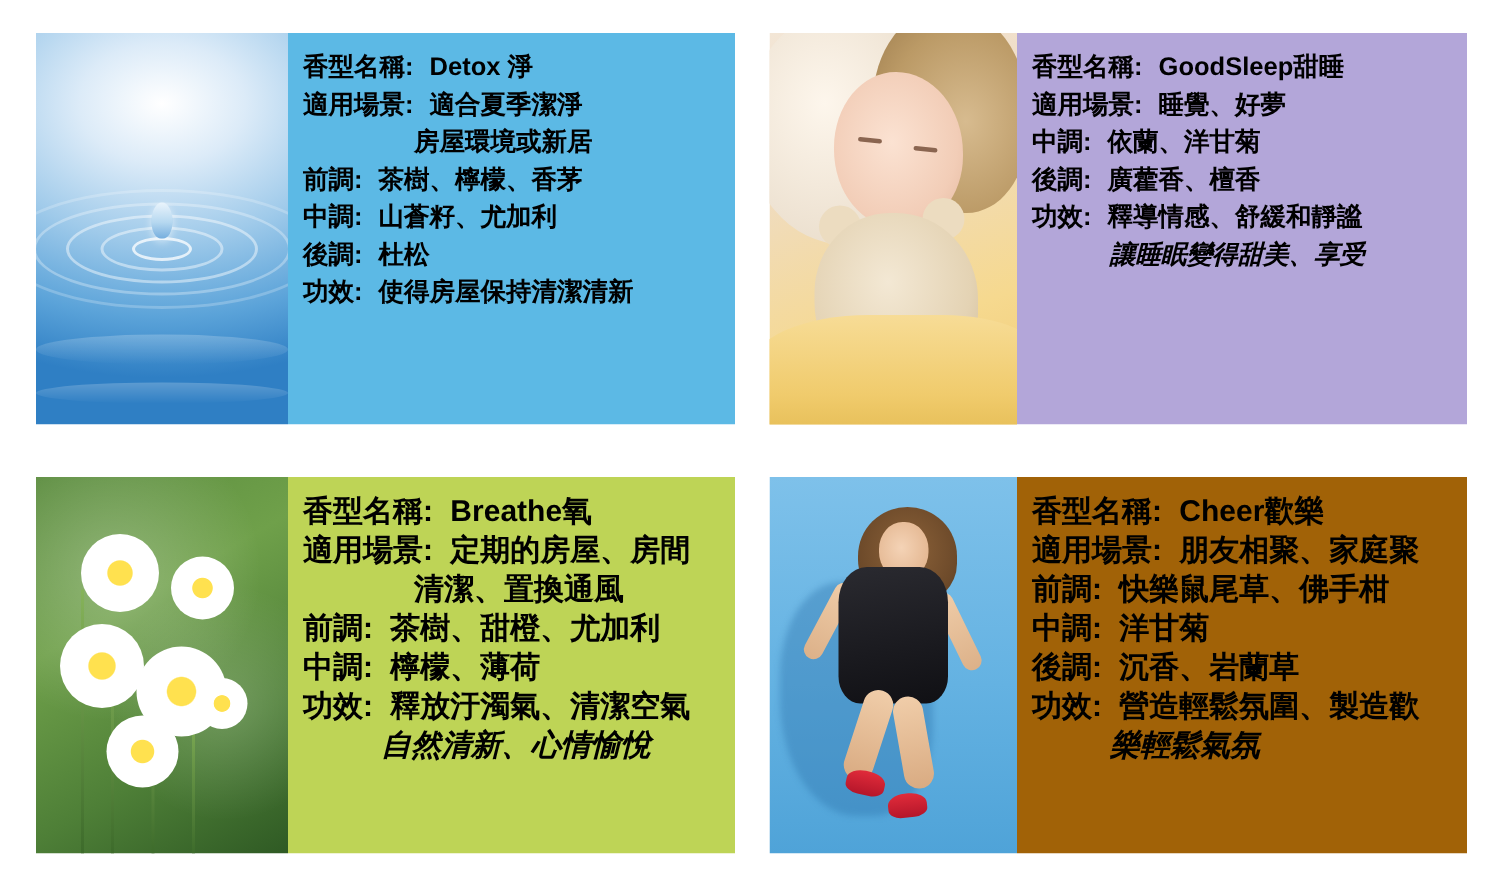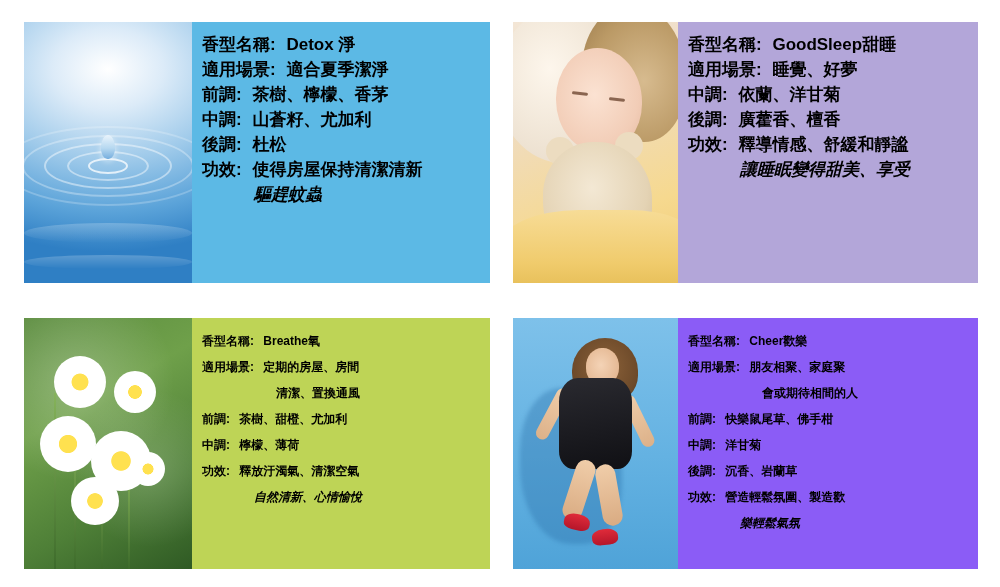--- a/index.html
+++ b/index.html
@@ -51,41 +51,41 @@
     display: flex;
     flex-direction: column;
     justify-content: flex-start;
     padding: 10px 6px 8px 10px;
     box-sizing: border-box;
   }
 
   .card--detox   .card__panel { background: #5cb9e5; }
   .card--sleep   .card__panel { background: #b3a6d9; }
   .card--breathe .card__panel { background: #bed456; }
-  .card--cheer   .card__panel { background: #8b5cf6; }
+  .card--cheer   .card__panel { background: #a16207; }
 
   .line {
     color: #000000;
     font-weight: bold;
     font-size: 17px;
     line-height: 25px;
     white-space: nowrap;
     letter-spacing: 0px;
   }
   .line--cont {
     
     padding-left: 74px;
   }
   .line--cont2 {
     padding-left: 52px;
     font-style: italic;
   }
 
   .card--breathe .line,
-  .card--cheer .line { font-size: 12px; line-height: 26px; }
+  .card--cheer .line { font-size: 20px; line-height: 26px; }
 
   
 
   
   .ph-water {
     position: absolute; inset: 0;
     background:
       radial-gradient(ellipse 150% 70% at 50% 18%, #ffffff 0%, #dcebf8 22%, #9fcaea 50%, #5ba3d9 78%, #2f7fc4 100%);
   }
   .ph-water .ring {
@@ -251,38 +251,38 @@
     </div>
     <div class="card__panel">
       <div class="line">
         <span style="margin-right: 6px;">香型名稱:</span>
         <span>Detox 淨</span>
       </div>
       <div class="line">
         <span style="margin-right: 6px;">適用場景:</span>
         <span>適合夏季潔淨</span>
       </div>
+      <div class="line line--cont">
+        <span>房屋環境或新居</span>
+      </div>
       <div class="line">
         <span style="margin-right: 6px;">前調:</span>
         <span>茶樹、檸檬、香茅</span>
       </div>
       <div class="line">
         <span style="margin-right: 6px;">中調:</span>
         <span>山蒼籽、尤加利</span>
       </div>
       <div class="line">
         <span style="margin-right: 6px;">後調:</span>
         <span>杜松</span>
       </div>
       <div class="line">
         <span style="margin-right: 6px;">功效:</span>
         <span>使得房屋保持清潔清新</span>
-      </div>
-      <div class="line line--cont2">
-        <span>驅趕蚊蟲</span>
       </div>
     </div>
   </div>
 
   <div class="card card--sleep">
     <div class="card__photo">
       <div class="ph-sleep">
         <div class="pillow"></div>
         <div class="hair"></div>
         <div class="face"></div>
@@ -397,23 +397,20 @@
     </div>
     <div class="card__panel">
       <div class="line">
         <span style="margin-right: 6px;">香型名稱:</span>
         <span>Cheer歡樂</span>
       </div>
       <div class="line">
         <span style="margin-right: 6px;">適用場景:</span>
         <span>朋友相聚、家庭聚</span>
       </div>
-      <div class="line line--cont">
-        <span>會或期待相間的人</span>
-      </div>
       <div class="line">
         <span style="margin-right: 6px;">前調:</span>
         <span>快樂鼠尾草、佛手柑</span>
       </div>
       <div class="line">
         <span style="margin-right: 6px;">中調:</span>
         <span>洋甘菊</span>
       </div>
       <div class="line">
         <span style="margin-right: 6px;">後調:</span>

